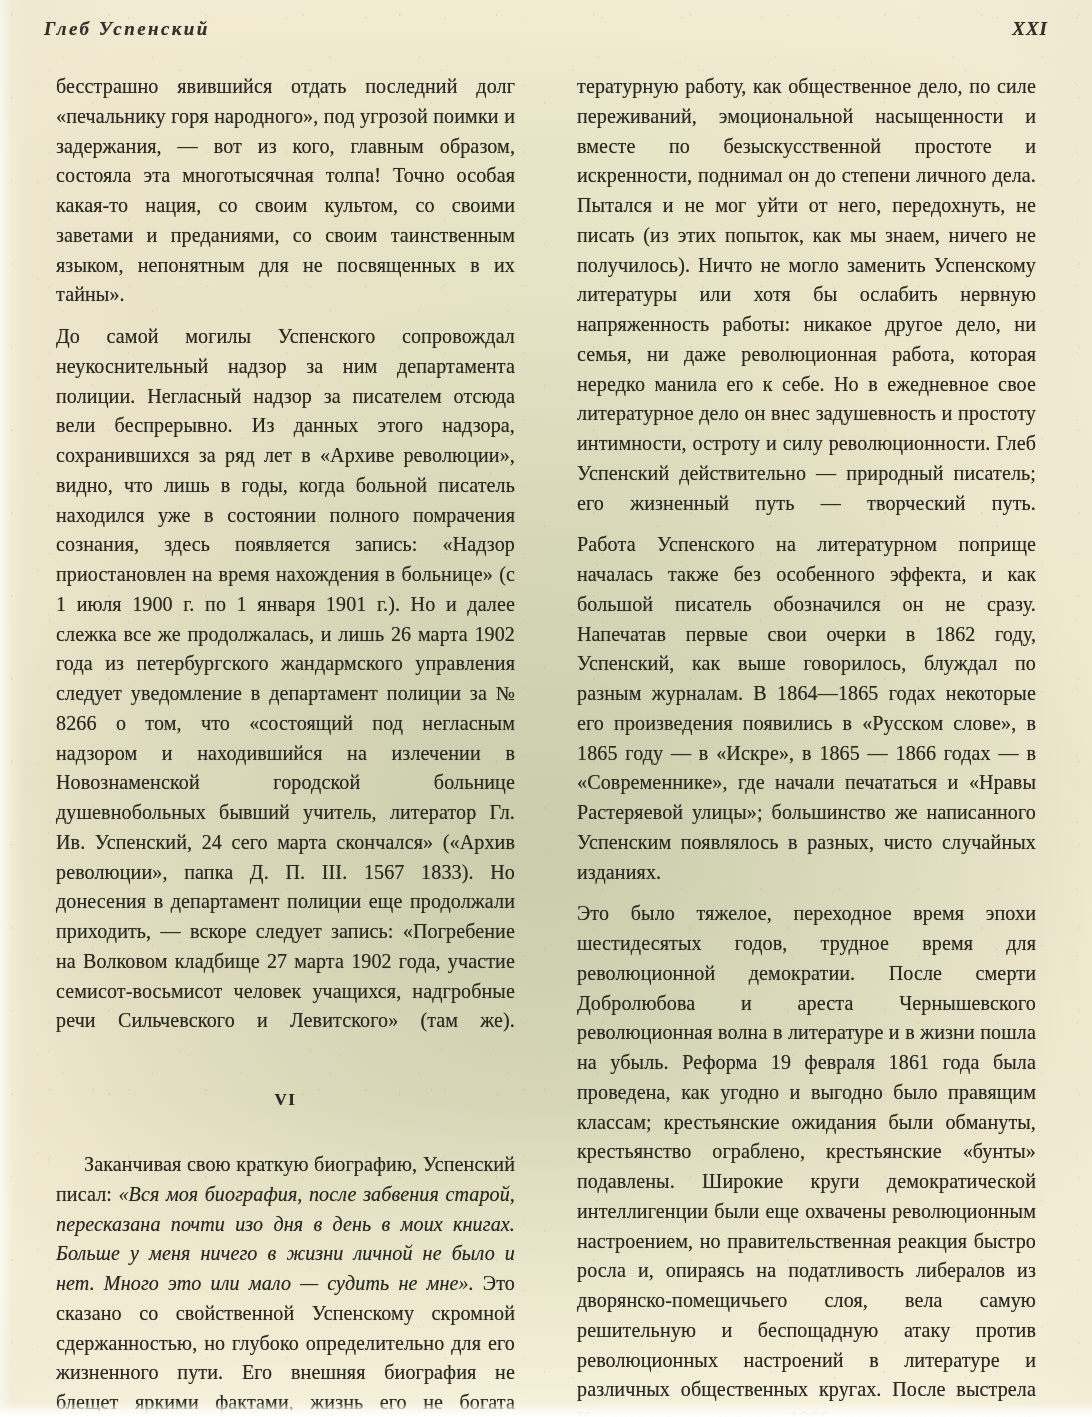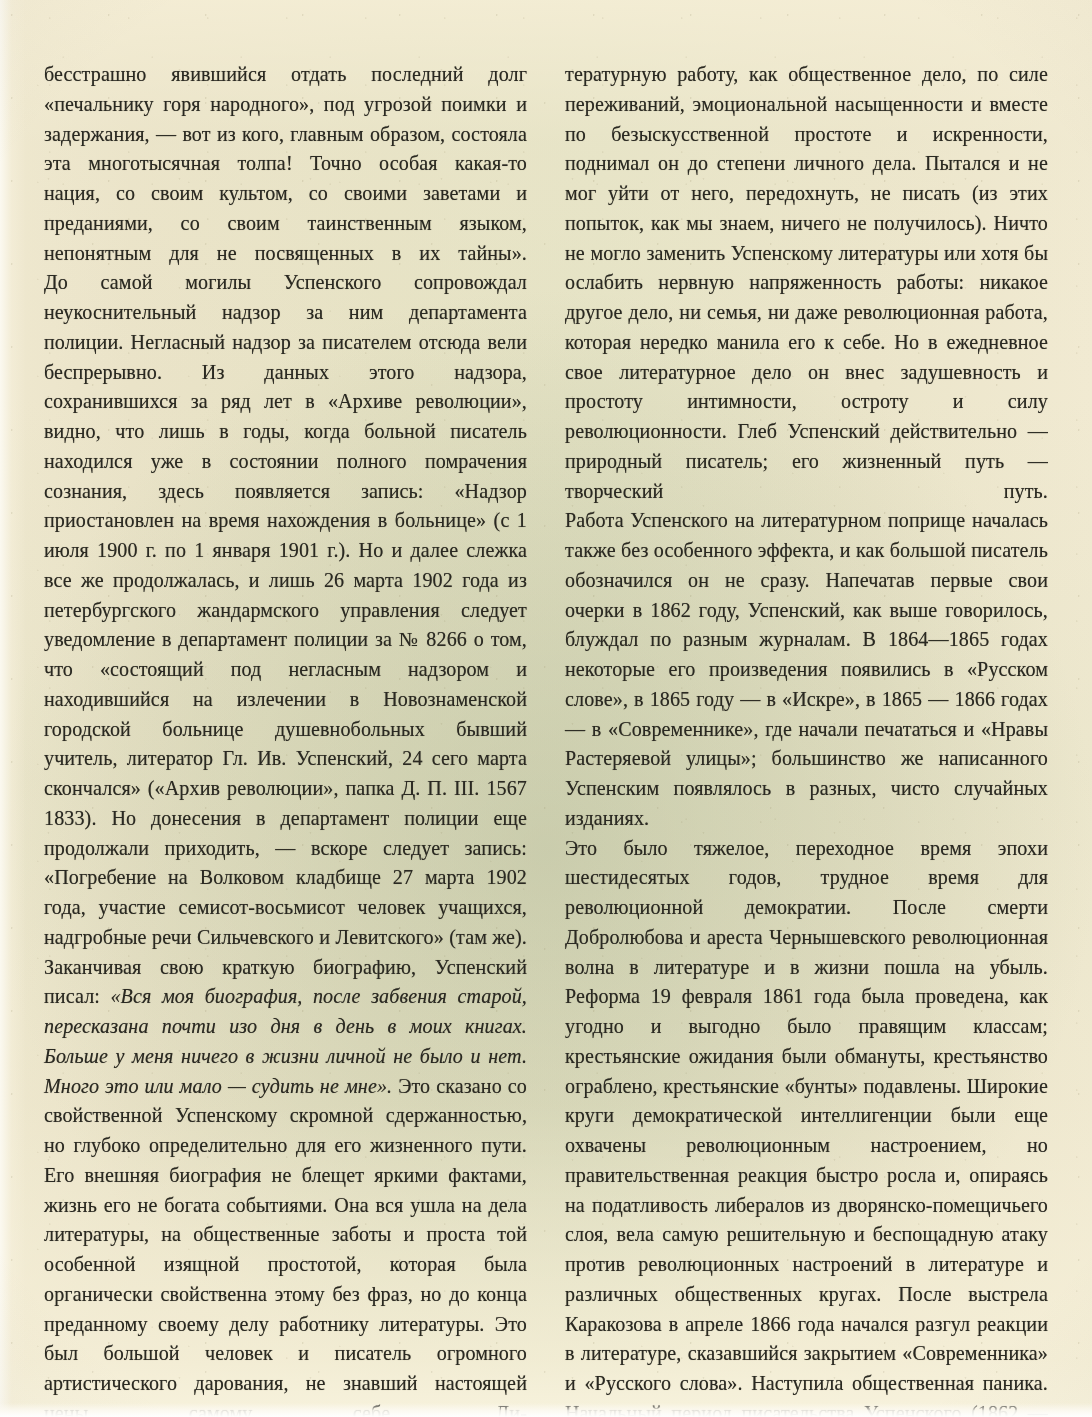--- a/index.html
+++ b/index.html
@@ -103,21 +103,21 @@
     left: 44px;
     width: 1004px;
     display: flex;
     gap: 38px;
   }
   .col {
     width: 483px;
   }
 
   p.para {
-    margin: 0;
+    margin: 12px;
     font-size: 20.1px;
     line-height: 29.75px;
     text-align: justify;
     text-align-last: left;
     text-justify: inter-word;
     letter-spacing: 0.1px;
     word-spacing: 0.2px;
     color: #2a2922;
     -webkit-font-smoothing: none;
   }
@@ -152,29 +152,34 @@
 
 <div id="page">
   <div id="paper-base"></div>
   <div id="paper-shade-top"></div>
   <div id="paper-left-edge"></div>
   <div id="paper-speckle"></div>
   <div id="paper-vignette"></div>
 
   <div id="content">
 
+    <div class="runhead">
+      <div class="runhead-title">Глеб Успенский</div>
+      <div class="runhead-folio">XXI</div>
+    </div>
 
     <div class="columns">
 
       <div class="col">
 
         <p class="para last-left">бесстрашно явившийся отдать последний долг «печальнику горя народного», под угрозой поимки и задержания, — вот из кого, главным образом, состояла эта многотысячная толпа! Точно особая какая-то нация, со своим культом, со своими заветами и преданиями, со своим таинственным языком, непонятным для не посвященных в их тайны».</p>
 
         <p class="para indent last-left">До самой могилы Успенского сопровождал неукоснительный надзор за ним департамента полиции. Негласный надзор за писателем отсюда вели беспрерывно. Из данных этого надзора, сохранившихся за ряд лет в «Архиве революции», видно, что лишь в годы, когда больной писатель находился уже в состоянии полного помрачения сознания, здесь появляется запись: «Надзор приостановлен на время нахождения в больнице» (с 1 июля 1900 г. по 1 января 1901 г.). Но и далее слежка все же продолжалась, и лишь 26 марта 1902 года из петербургского жандармского управления следует уведомление в департамент полиции за № 8266 о том, что «состоящий под негласным надзором и находившийся на излечении в Новознаменской городской больнице душевнобольных бывший учитель, литератор Гл. Ив. Успенский, 24 сего марта скончался» («Архив революции», папка Д. П. III. 1567 1833). Но донесения в департамент полиции еще продолжали приходить, — вскоре следует запись: «Погребение на Волковом кладбище 27 марта 1902 года, участие семисот-восьмисот человек учащихся, надгробные речи Сильчевского и Левитского» (там же).</p>
 
+        <div class="section-mark">VI</div>
 
         <p class="para indent last-left"><span>Заканчивая свою краткую биографию, Успенский писал: </span><em class="q">«Вся моя биография, после забвения старой, пересказана почти изо дня в день в моих книгах. Больше у меня ничего в жизни личной не было и нет. Много это или мало — судить не мне».</em><span> Это сказано со свойственной Успенскому скромной сдержанностью, но глубоко определительно для его жизненного пути. Его внешняя биография не блещет яркими фактами, жизнь его не богата событиями. Она вся ушла на дела литературы, на общественные заботы и проста той особенной изящной простотой, которая была органически свойственна этому без фраз, но до конца преданному своему делу работнику литературы. Это был большой человек и писатель огромного артистического дарования, не знавший настоящей цены самому себе. Ли-</span></p>
 
       </div>
 
       <div class="col">
 
         <p class="para last-left">тературную работу, как общественное дело, по силе переживаний, эмоциональной насыщенности и вместе по безыскусственной простоте и искренности, поднимал он до степени личного дела. Пытался и не мог уйти от него, передохнуть, не писать (из этих попыток, как мы знаем, ничего не получилось). Ничто не могло заменить Успенскому литературы или хотя бы ослабить нервную напряженность работы: никакое другое дело, ни семья, ни даже революционная работа, которая нередко манила его к себе. Но в ежедневное свое литературное дело он внес задушевность и простоту интимности, остроту и силу революционности. Глеб Успенский действительно — природный писатель; его жизненный путь — творческий путь.</p>
 
         <p class="para indent last-left">Работа Успенского на литературном поприще началась также без особенного эффекта, и как большой писатель обозначился он не сразу. Напечатав первые свои очерки в 1862 году, Успенский, как выше говорилось, блуждал по разным журналам. В 1864—1865 годах некоторые его произведения появились в «Русском слове», в 1865 году — в «Искре», в 1865 — 1866 годах — в «Современнике», где начали печататься и «Нравы Растеряевой улицы»; большинство же написанного Успенским появлялось в разных, чисто случайных изданиях.</p>

